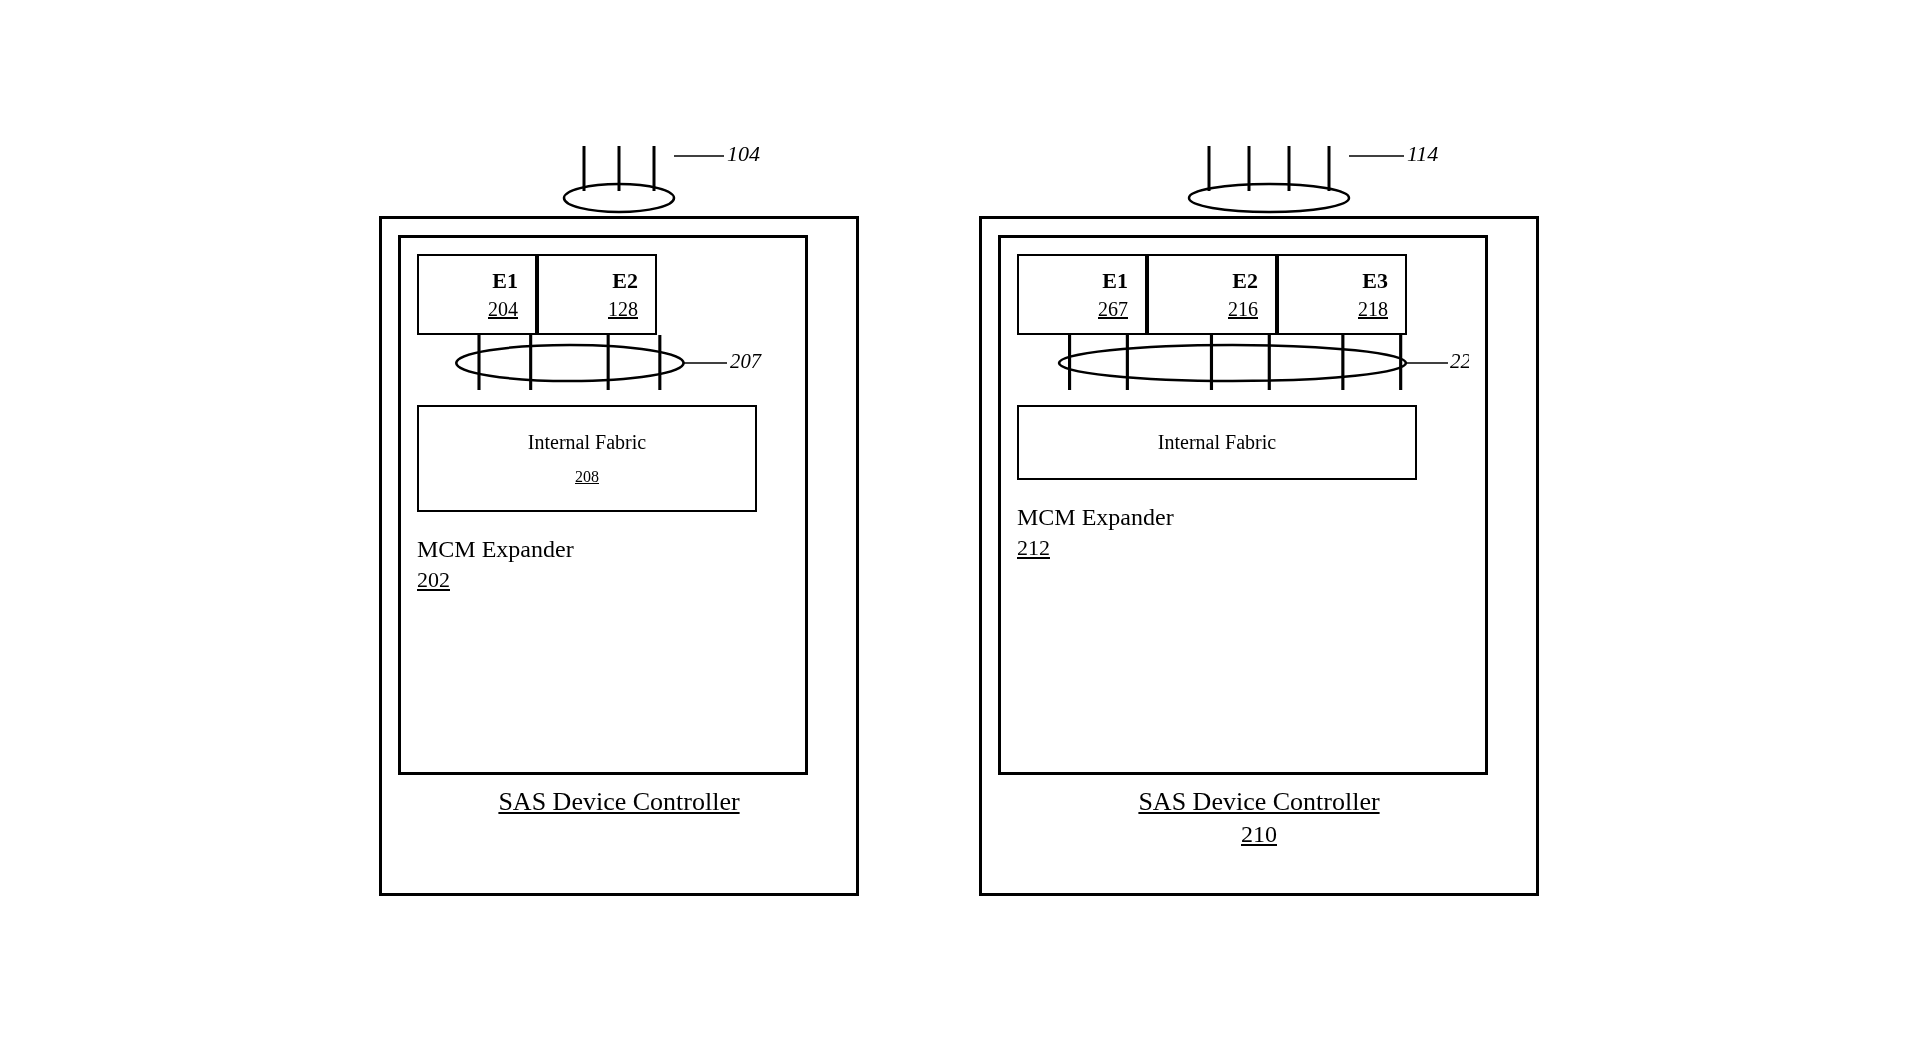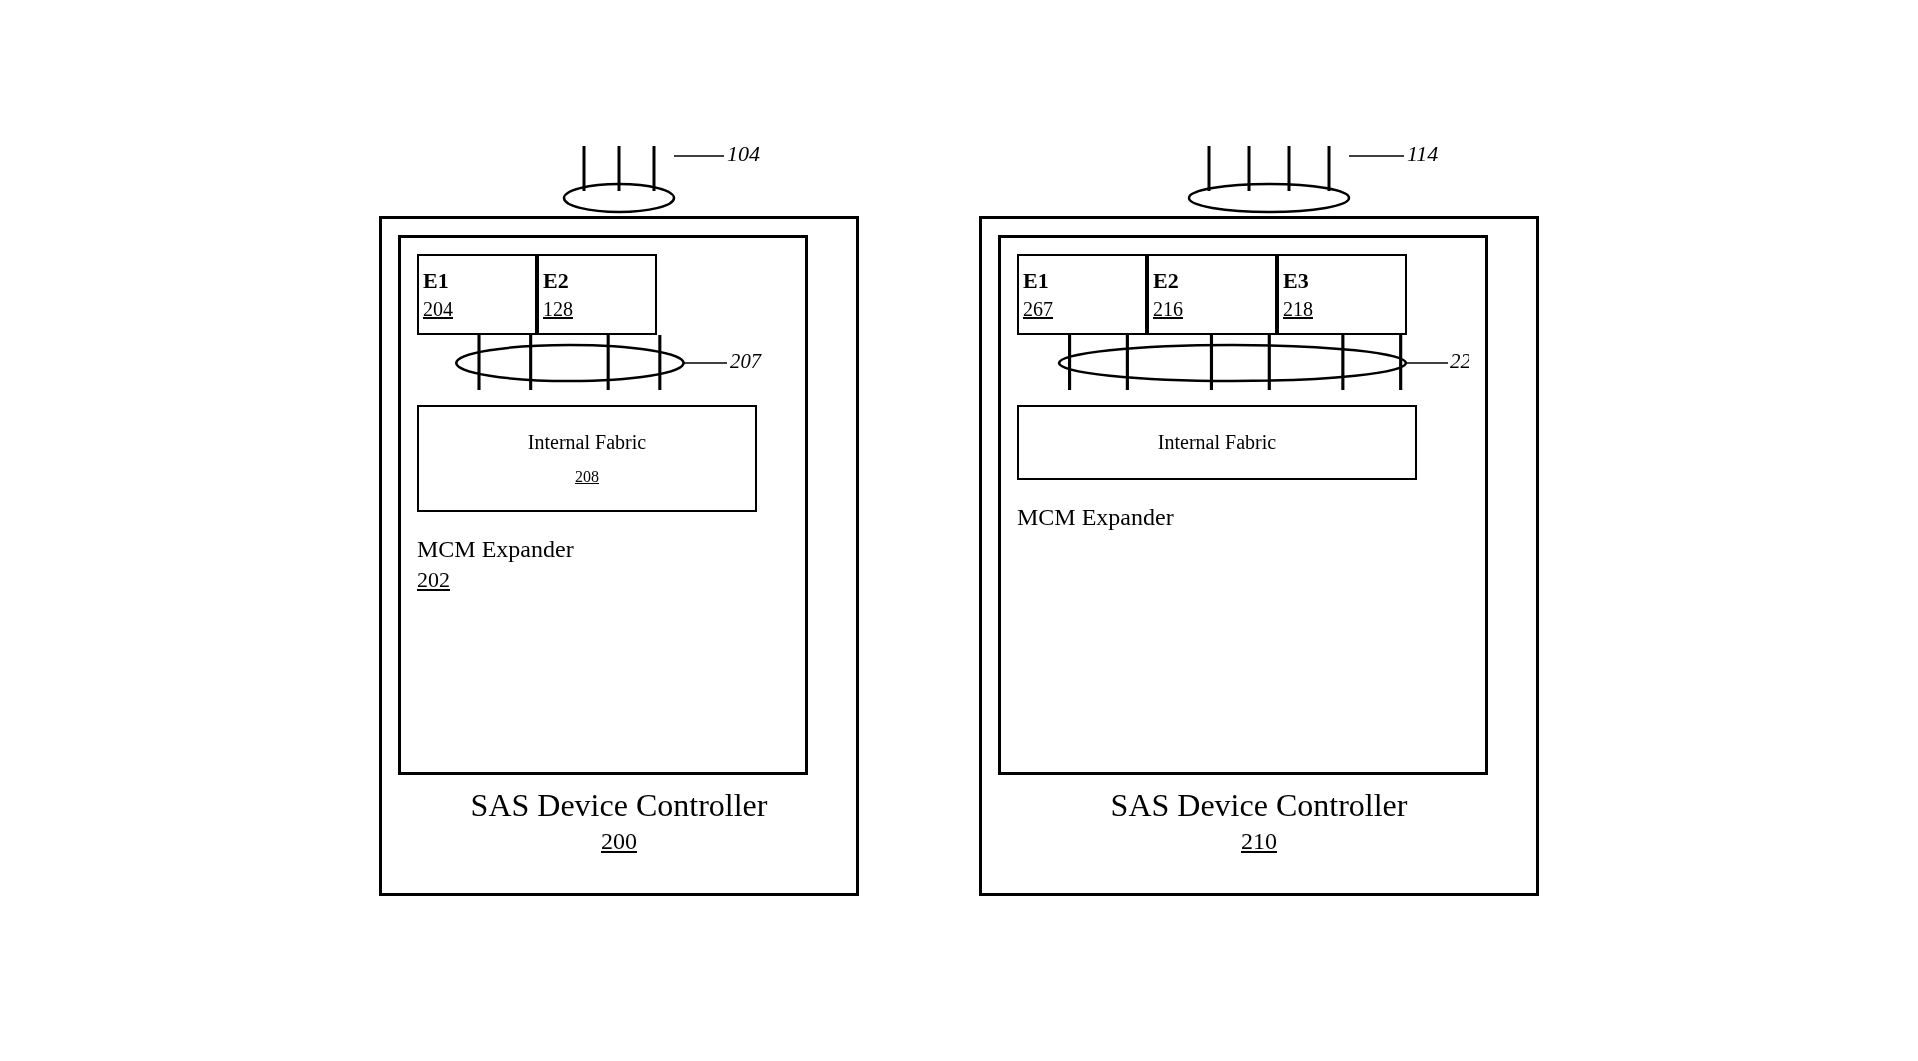--- a/index.html
+++ b/index.html
@@ -69,23 +69,23 @@
     }
     
     .e-boxes-row {
       display: flex;
       flex-direction: row;
       gap: 0;
       margin-bottom: 0;
     }
     .e-box {
       border: 2px solid #000;
-      padding: 12px 4px;
+      padding: 12px 17px;
       min-width: 120px;
-      text-align: left;
+      text-align: right;
       background: #fff;
       font-family: Liberation Serif, serif;
     }
     .e-box-label {
       font-size: 22px;
       font-weight: bold;
       display: block;
     }
     .e-box-number {
       font-size: 20px;
@@ -139,22 +139,23 @@
       text-decoration: underline;
       display: block;
       margin-top: 4px;
     }
     
     .device-label-area {
       text-align: center;
       margin-top: 12px;
     }
     .device-title {
-      font-size: 32px;
-      display: block;
+      font-size: 26px;
+      display: block;
+      text-decoration: underline;
     }
     .device-number {
       font-size: 24px;
       text-decoration: underline;
       display: block;
       margin-top: 4px;
     }
   </style>
 </head>
 <body>
@@ -213,21 +214,20 @@
         </div>
 
         <div class="mcm-label-area">
           <span class="mcm-title">MCM Expander</span>
           <span class="mcm-number">202</span>
         </div>
       </div>
 
       <div class="device-label-area">
         <span class="device-title">SAS Device Controller</span>
-        <span class="device-number">200</span>
       </div>
     </div>
   </div>
 
   <div class="device-wrapper">
 
     <div class="antenna-area">
       <svg width="310" height="70" viewBox="0 0 310 70">
 
         <line x1="60" y1="0" x2="60" y2="45" stroke="#000" stroke-width="3"></line>
@@ -277,20 +277,21 @@
             <text x="412" y="33" font-size="20" font-style="italic" font-family="Times New Roman">222</text>
           </svg>
         </div>
 
         <div class="fabric-box fabric-box-right">
           <span class="fabric-label">Internal Fabric</span>
         </div>
 
         <div class="mcm-label-area">
           <span class="mcm-title">MCM Expander</span>
+          <span class="mcm-number">212</span>
         </div>
       </div>
 
       <div class="device-label-area">
         <span class="device-title">SAS Device Controller</span>
         <span class="device-number">210</span>
       </div>
     </div>
   </div>
 

